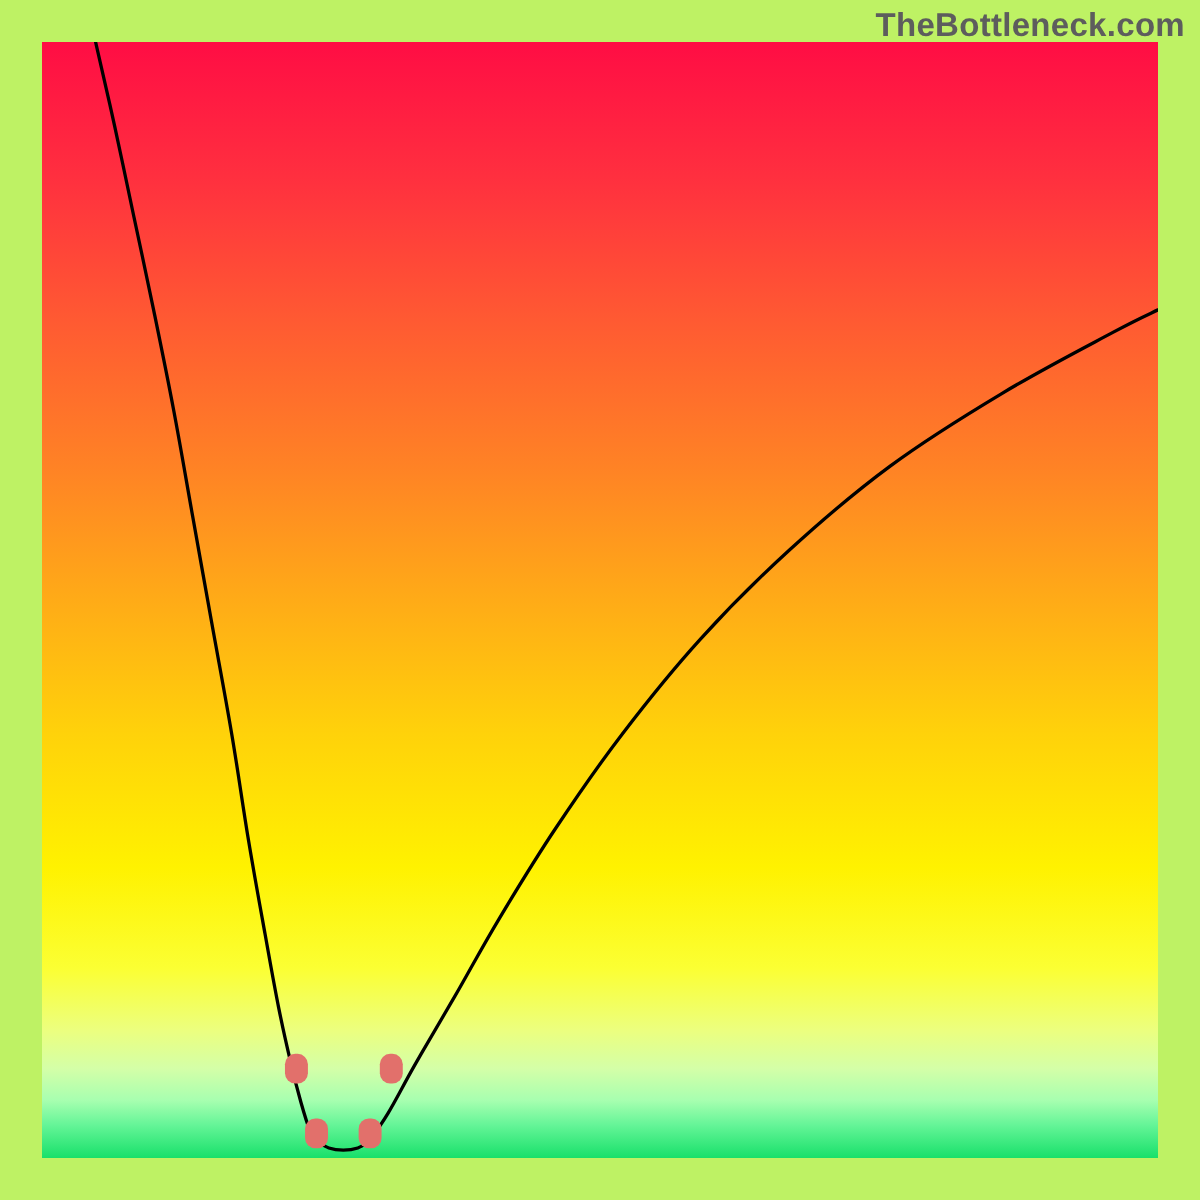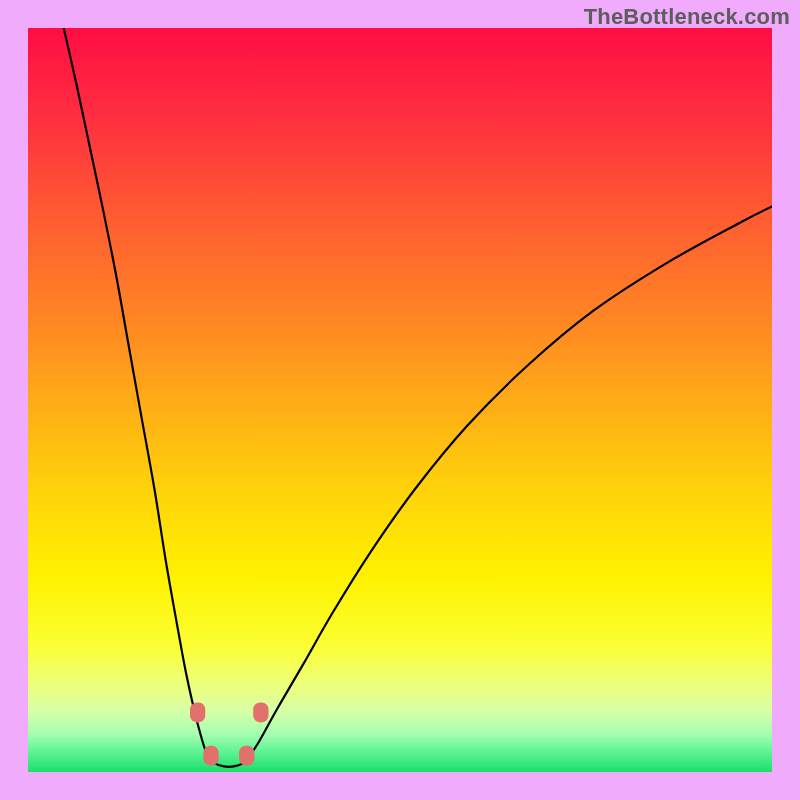--- a/index.html
+++ b/index.html
@@ -10,21 +10,21 @@
     background: #000000;
     overflow: hidden;
     font-family: Arial, Helvetica, sans-serif;
   }
   .frame {
     position: absolute;
     top: 0;
     left: 0;
     width: 800px;
     height: 800px;
-    background: #f0abfc;
+    background: #bef264;
   }
   .plot-area {
     position: absolute;
     top: 28px;
     left: 28px;
     width: 744px;
     height: 744px;
     overflow: hidden;
   }
   .gradient {

